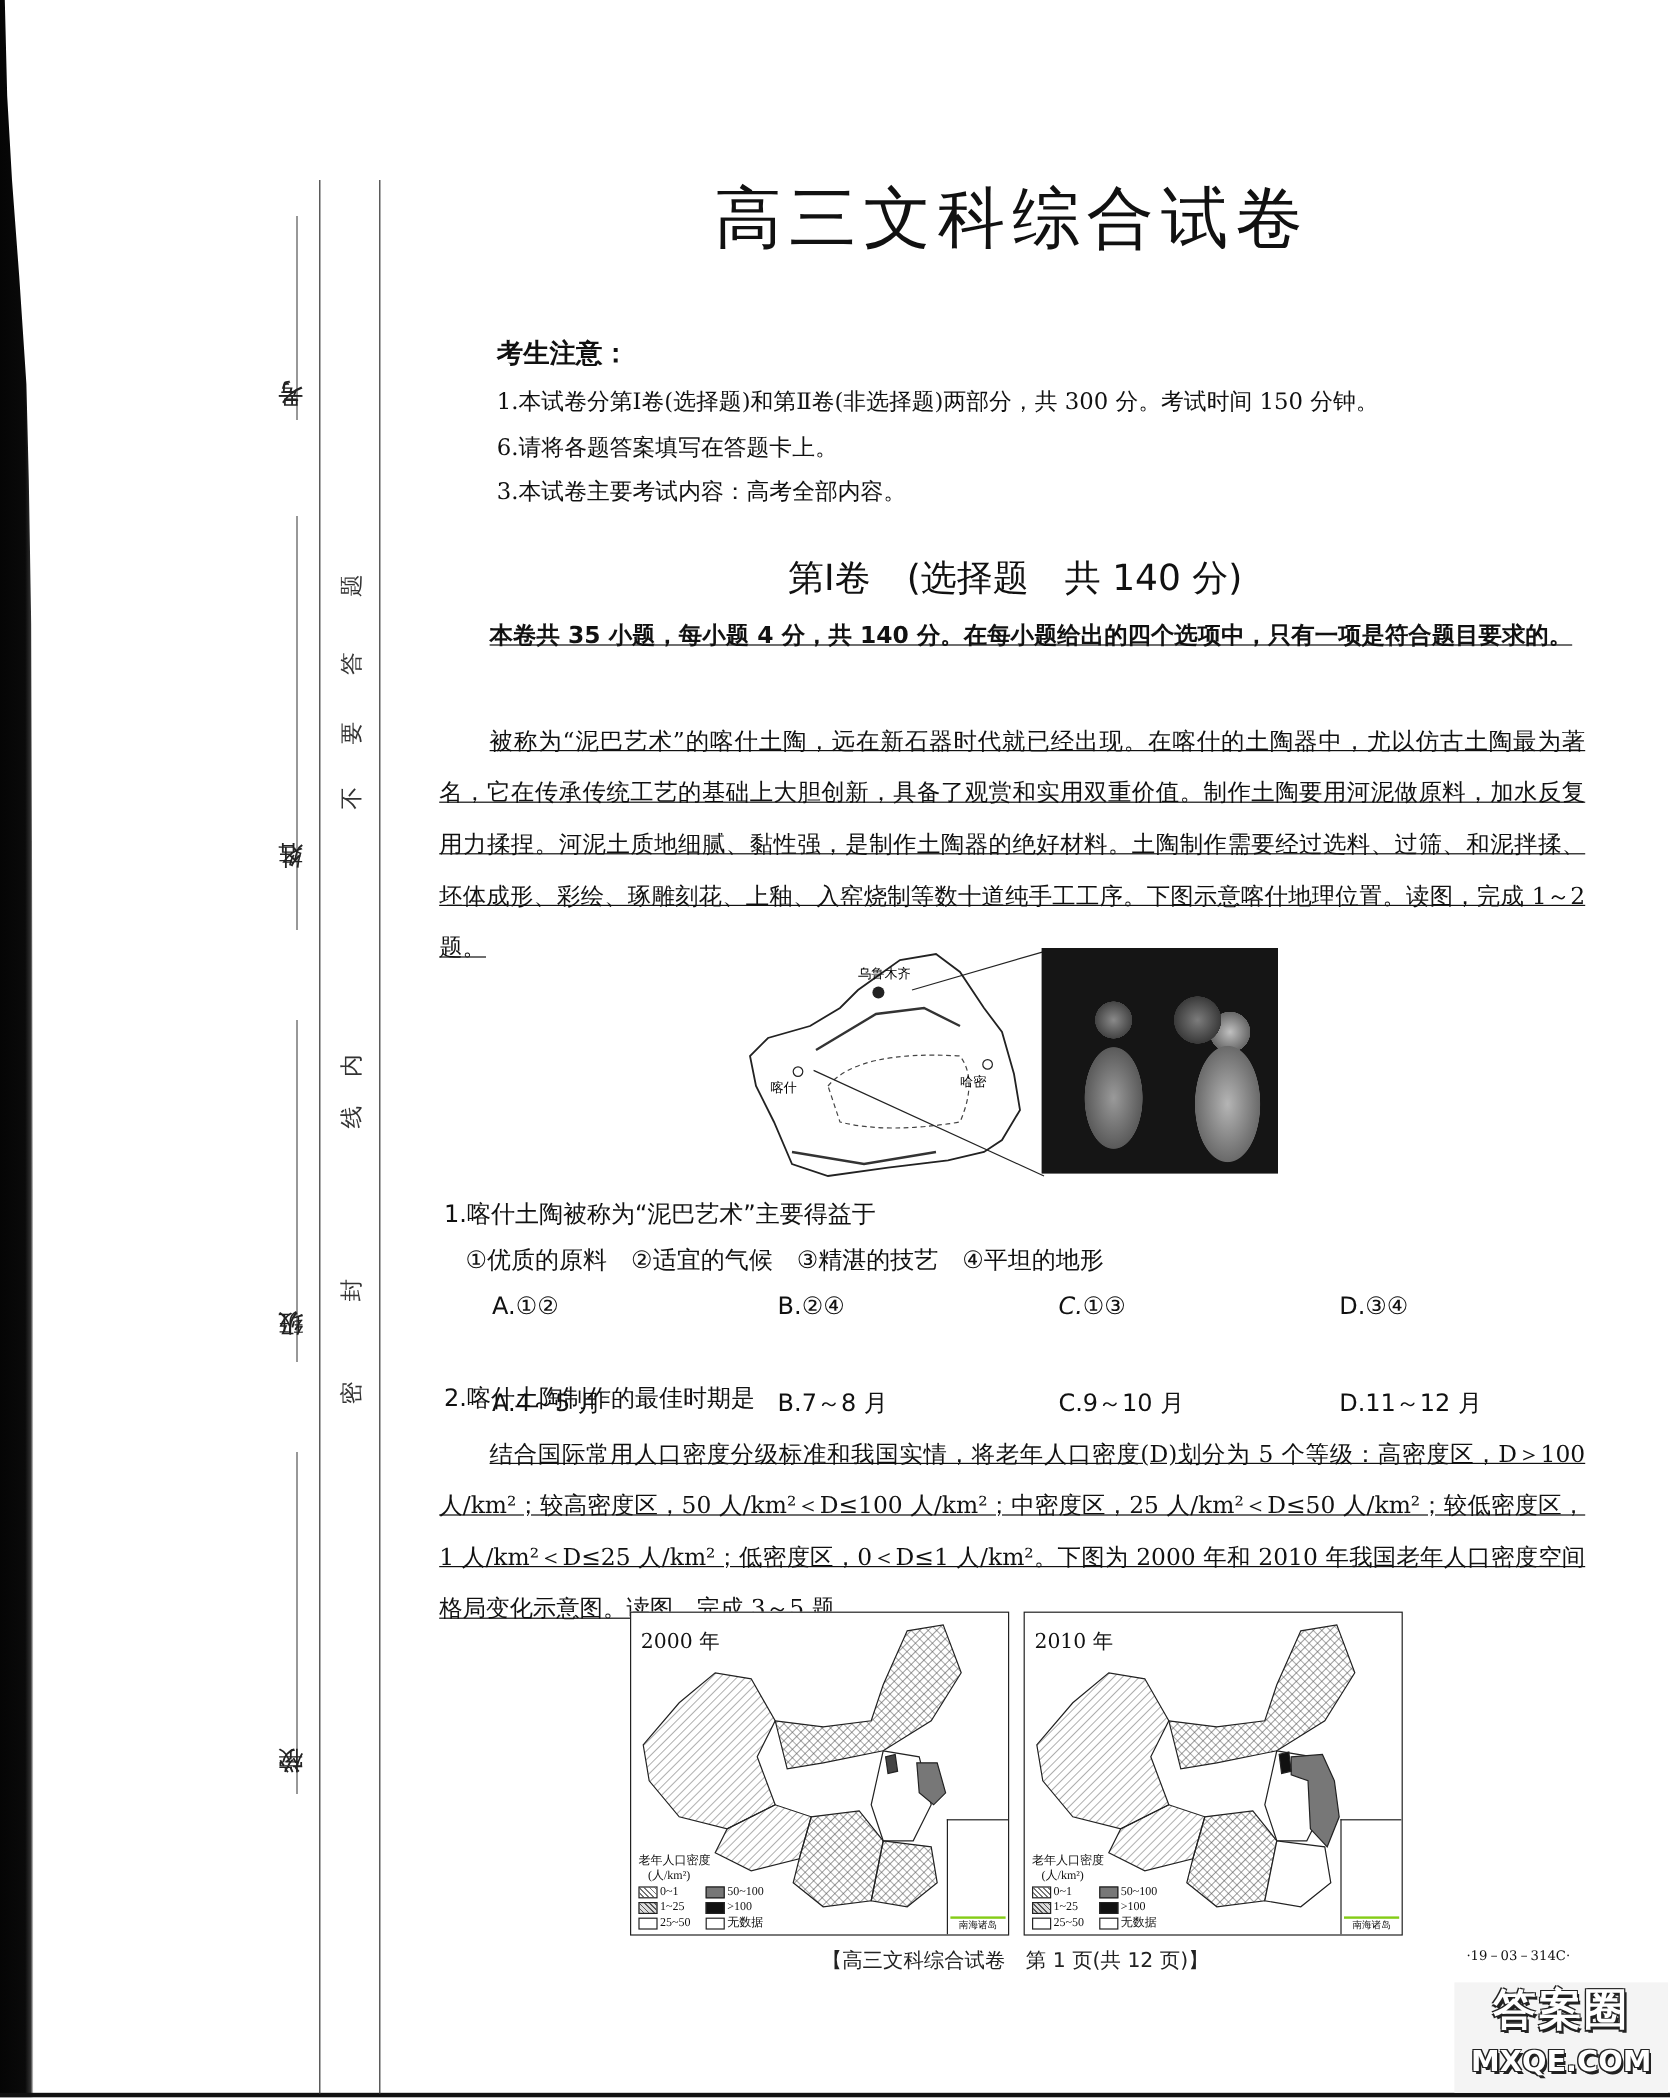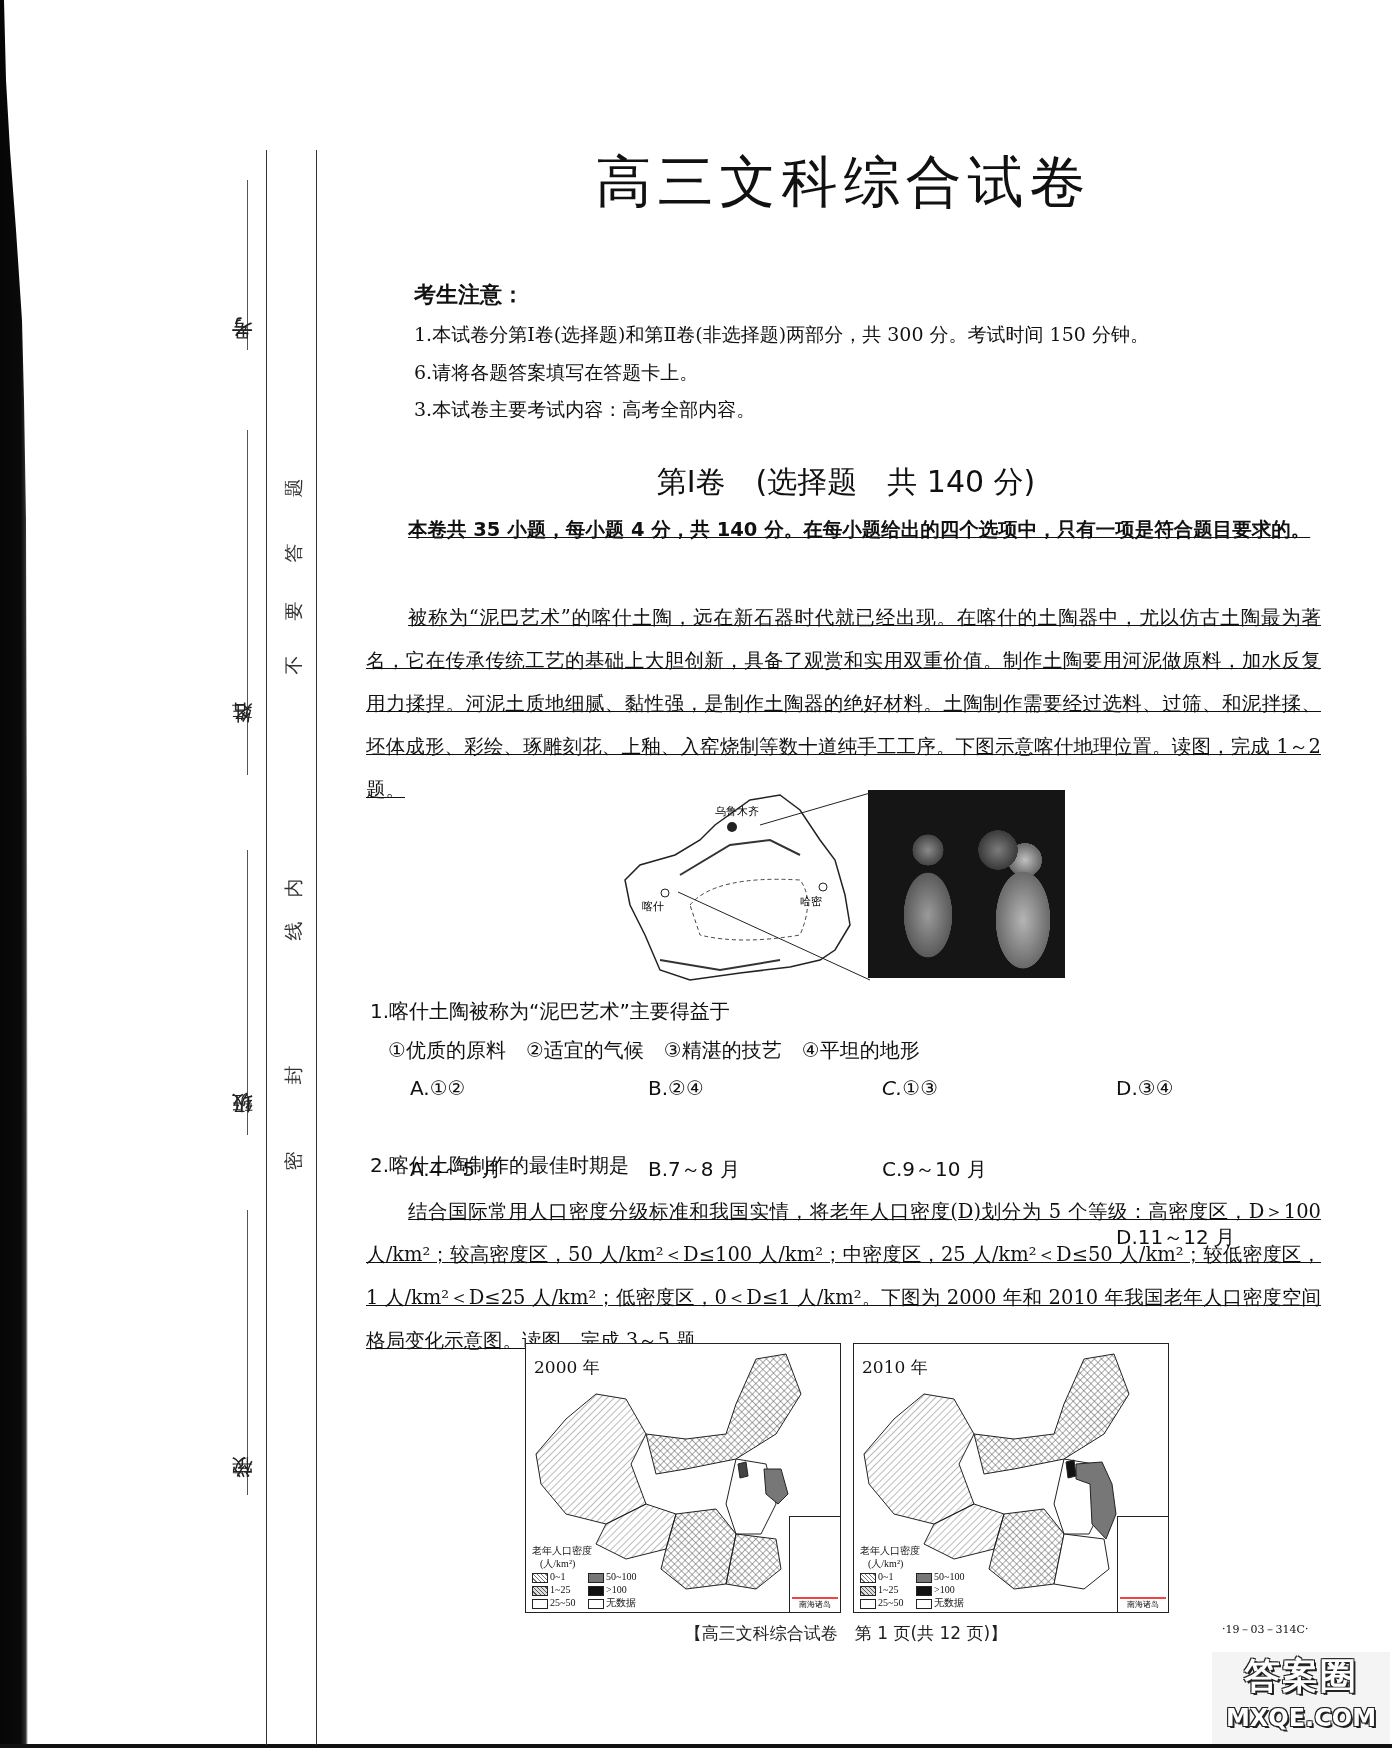--- a/index.html
+++ b/index.html
@@ -52,21 +52,21 @@
   .map-year { left: 8px; top: 12px; font-size: 17px; }
   .legend { left: 6px; top: 200px; font-size: 10px; font-family: Liberation Serif, serif; line-height: 13px; }
   .sw { display: inline-block; width: 14px; height: 8px; border: 1px solid #222; vertical-align: middle; margin-right: 2px; }
   .sw-01 { background: repeating-linear-gradient(45deg, #fff 0 2px, #777 2px 3px); }
   .sw-125 { background: repeating-linear-gradient(45deg, #ddd 0 2px, #555 2px 3px), #ccc; }
   .sw-2550 { background: #fff; }
   .sw-50100 { background: #777; }
   .sw-100 { background: #111; }
   .sw-none { background: #fff; }
   .inset { right: 0; bottom: 0; width: 50px; height: 95px; border-left: 1px solid #222; border-top: 1px solid #222; font-size: 8px; }
-  .inset-label { position: absolute; bottom: 2px; left: 2px; font-size: 8px; font-family: "DejaVu Sans", sans-serif; border-top: 2px solid #ef4444; width: 46px; text-align: center; }
+  .inset-label { position: absolute; bottom: 2px; left: 2px; font-size: 8px; font-family: "DejaVu Sans", sans-serif; border-top: 2px solid #84cc16; width: 46px; text-align: center; }
   .footer { left: 0; width: 1392px; top: 1622px; text-align: center; font-size: 17px; padding-left: 0; box-sizing: border-box; font-family: "DejaVu Sans", sans-serif; color: #222; }
   .footer-code { left: 1222px; top: 1622px; font-size: 11px; font-family: "DejaVu Serif", serif; }
   .watermark {
     left: 1212px; top: 1652px; width: 178px; height: 92px; background: #f4f4f4;
     font-family: "DejaVu Sans", sans-serif; font-weight: bold; color: #fff; text-align: center;
     text-shadow: 2px 2px 0 #222, -1px -1px 0 #222, 1px -1px 0 #222, -1px 1px 0 #222;
   }
   .wm-cn { font-size: 36px; line-height: 48px; letter-spacing: 2px; }
   .wm-en { font-size: 24px; line-height: 36px; }
 </style>
@@ -129,21 +129,21 @@
 <div class="abs q" style="top:1037px;left:388px;">①优质的原料　②适宜的气候　③精湛的技艺　④平坦的地形</div>
 <div class="abs opt" style="top:1076px;left:410px;">A.①②</div>
 <div class="abs opt" style="top:1076px;left:648px;">B.②④</div>
 <div class="abs opt" style="top:1076px;left:882px;font-style:italic;">C.①③</div>
 <div class="abs opt" style="top:1076px;left:1116px;">D.③④</div>
 
 <div class="abs q" style="top:1116px;margin-top:36px;">2.喀什土陶制作的最佳时期是</div>
 <div class="abs opt" style="top:1156px;left:410px;">A.4～5 月</div>
 <div class="abs opt" style="top:1156px;left:648px;">B.7～8 月</div>
 <div class="abs opt" style="top:1156px;left:882px;">C.9～10 月</div>
-<div class="abs opt" style="top:1224px;left:1116px;">D.11～12 月</div>
+<div class="abs opt" style="top:1156px;left:1116px;">D.11～12 月</div>
 
 <div class="abs para indent" style="top:1190px;">结合国际常用人口密度分级标准和我国实情，将老年人口密度(D)划分为 5 个等级：高密度区，D＞100 人/km²；较高密度区，50 人/km²＜D≤100 人/km²；中密度区，25 人/km²＜D≤50 人/km²；较低密度区，1 人/km²＜D≤25 人/km²；低密度区，0＜D≤1 人/km²。下图为 2000 年和 2010 年我国老年人口密度空间格局变化示意图。读图，完成 3～5 题。</div>
 
 <div class="abs map-box" style="left:525px;">
   <div class="abs map-year">2000 年</div>
   <svg class="abs" style="left:0;top:0;" width="316" height="270" viewBox="0 0 316 270">
     <defs>
       <pattern id="hatch" width="5" height="5" patternUnits="userSpaceOnUse" patternTransform="rotate(45)">
           <line x1="0" y1="0" x2="0" y2="5" stroke="#777" stroke-width="1"></line>
         </pattern>

